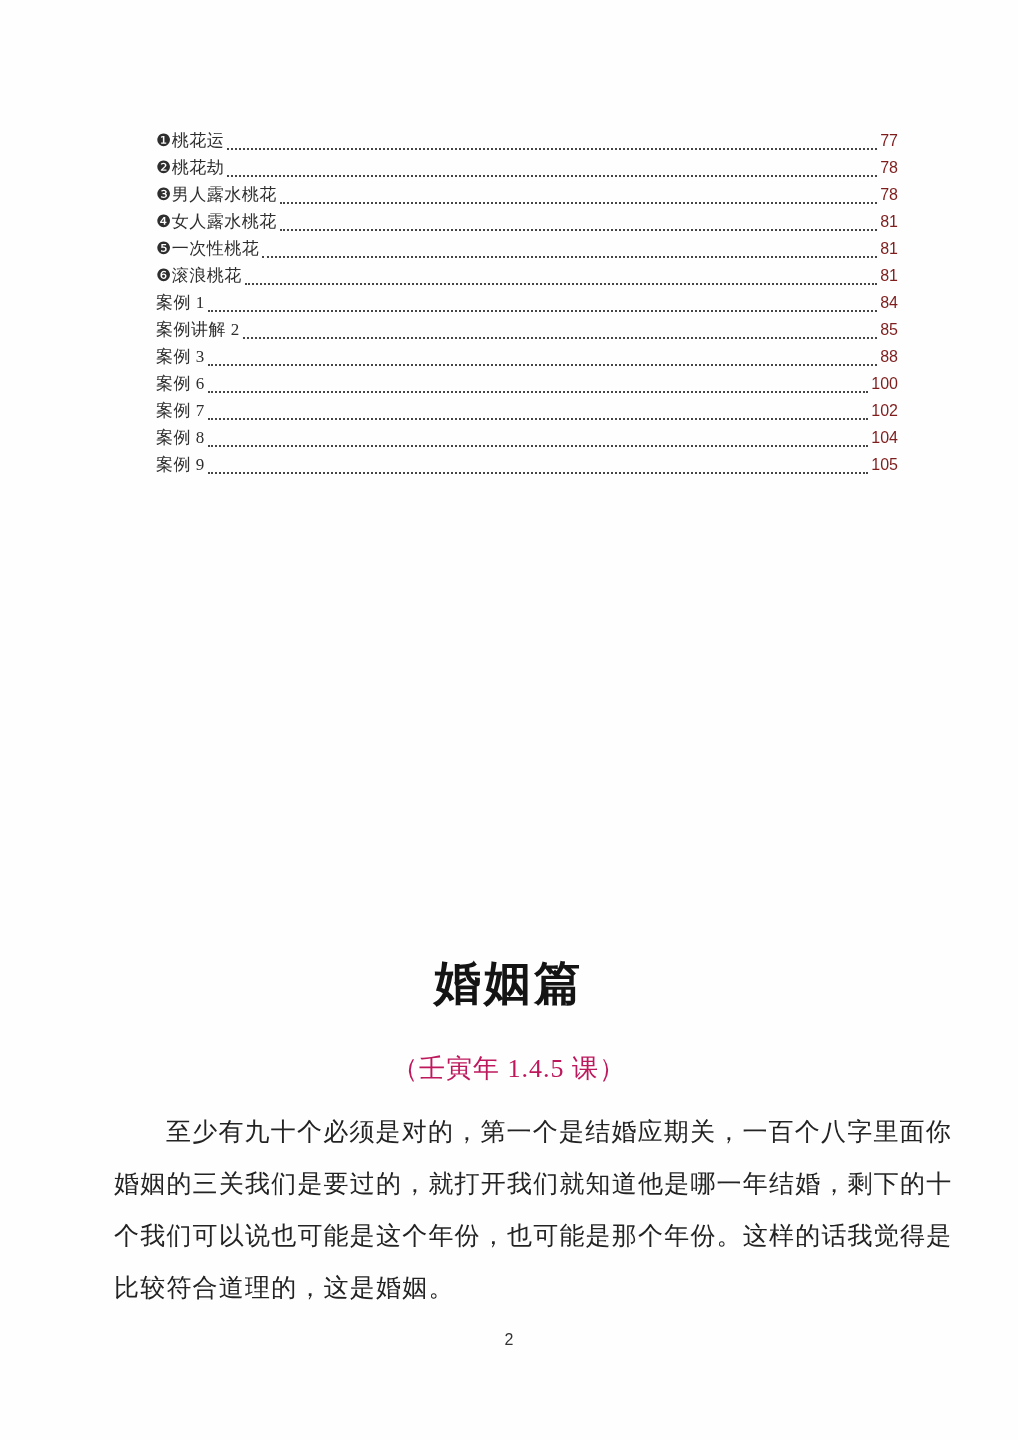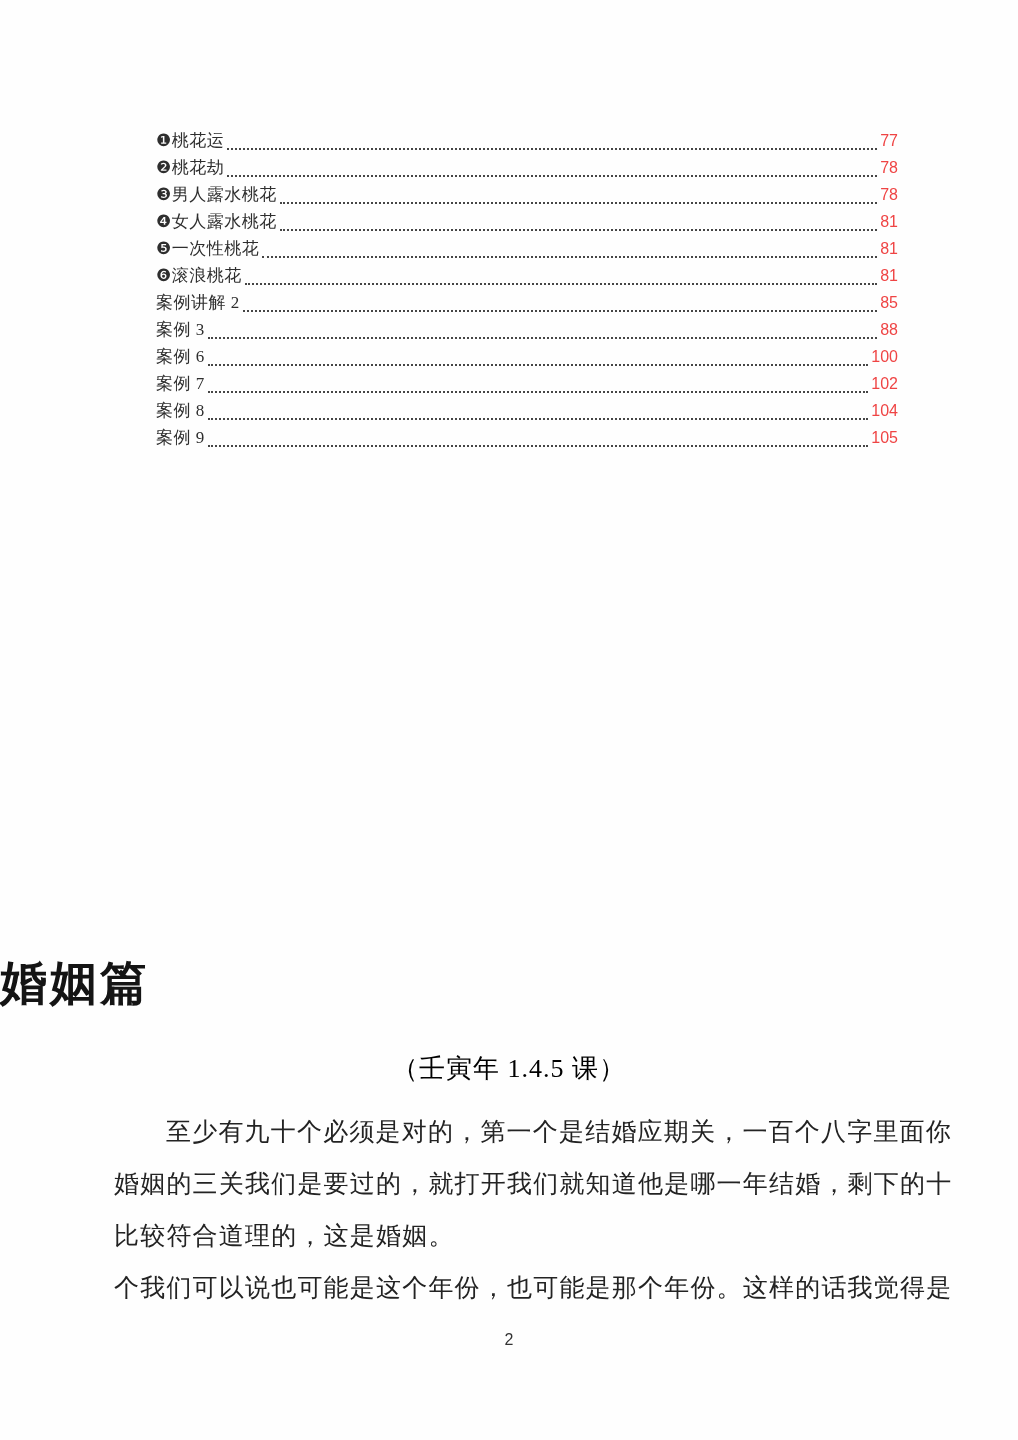--- a/index.html
+++ b/index.html
@@ -40,44 +40,45 @@
     min-width: 30px;
     border-bottom: 2px dotted #454545;
     margin: 0 3px 4px 3px;
     height: 0;
     align-self: flex-end;
   }
   .toc-page {
     white-space: nowrap;
     font-family: "Liberation Sans", "DejaVu Sans", sans-serif;
     font-size: 16px;
-    color: #ef4444;
+    color: #7f1d1d;
   }
 
   
   .section-title {
     position: absolute;
     top: 957px;
     left: 0;
     width: 100%;
+    text-align: center;
     font-size: 47px;
     line-height: 52px;
     font-weight: 700;
     color: #141414;
     letter-spacing: 3px;
   }
   .section-subtitle {
     position: absolute;
     top: 1050px;
     left: 0;
     width: 100%;
     text-align: center;
     font-size: 26px;
     line-height: 38px;
-    color: #000000;
+    color: #be185d;
     letter-spacing: 1px;
   }
 
   
   .body-text {
     position: absolute;
     top: 1106px;
     left: 114px;
     width: 792px;
     font-size: 25px;
@@ -133,20 +134,25 @@
         <span class="toc-label">❺一次性桃花</span>
         <span class="toc-leader"></span>
         <span class="toc-page">81</span>
       </div>
       <div class="toc-row">
         <span class="toc-label">❻滚浪桃花</span>
         <span class="toc-leader"></span>
         <span class="toc-page">81</span>
       </div>
       <div class="toc-row">
+        <span class="toc-label">案例 1</span>
+        <span class="toc-leader"></span>
+        <span class="toc-page">84</span>
+      </div>
+      <div class="toc-row">
         <span class="toc-label">案例讲解 2</span>
         <span class="toc-leader"></span>
         <span class="toc-page">85</span>
       </div>
       <div class="toc-row">
         <span class="toc-label">案例 3</span>
         <span class="toc-leader"></span>
         <span class="toc-page">88</span>
       </div>
       <div class="toc-row">
@@ -171,19 +177,19 @@
       </div>
     </div>
 
   <div class="section-title">婚姻篇</div>
 
   <div class="section-subtitle">（壬寅年 1.4.5 课）</div>
 
   <div class="body-text">
     <div class="body-line indent">至少有九十个必须是对的，第一个是结婚应期关，一百个八字里面你</div>
     <div class="body-line">婚姻的三关我们是要过的，就打开我们就知道他是哪一年结婚，剩下的十</div>
+    <div class="body-line">个我们可以说也可能是这个年份，也可能是那个年份。这样的话我觉得是</div>
     <div class="body-line">比较符合道理的，这是婚姻。</div>
-    <div class="body-line">个我们可以说也可能是这个年份，也可能是那个年份。这样的话我觉得是</div>
   </div>
 
   <div class="page-footer">2</div>
 
 </div>
 
 </body></html>

